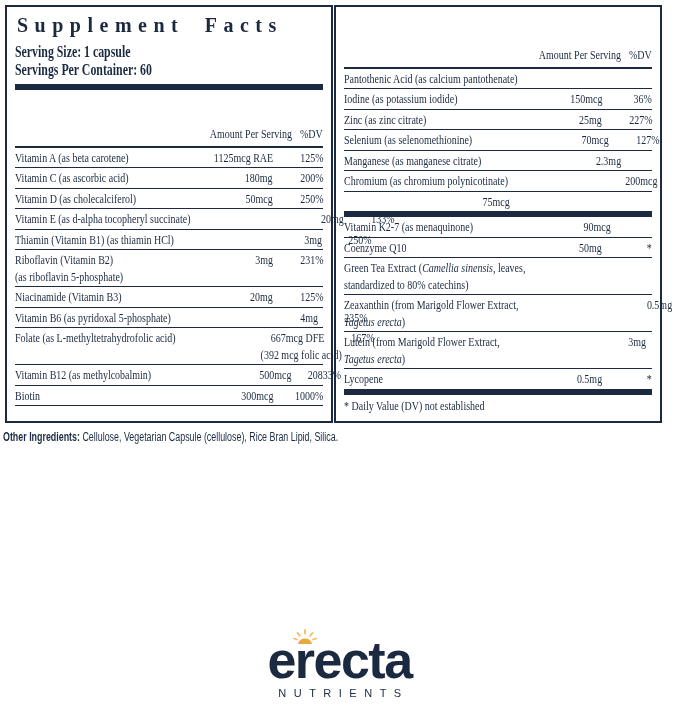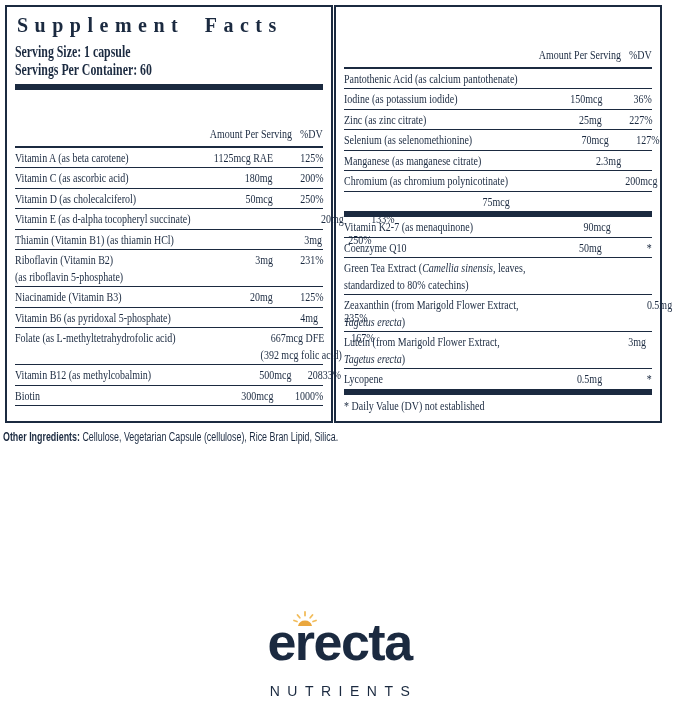--- a/index.html
+++ b/index.html
@@ -46,22 +46,22 @@
   
   .logo { margin-top: auto; align-self: center; text-align: center; padding-bottom: 8px; }
   .wordmark {
     position: relative; display: inline-block;
     font-weight: bold; font-size: 52px; line-height: 1.0;
     letter-spacing: -1.5px; color: var(--ink, #1b2a40);
   }
   .sun { position: absolute; left: 25px; top: -5px; width: 26px; height: 15px; }
   .sun svg { display: block; width: 100%; height: 100%; }
   .logo-sub {
-    font-size: 14px; letter-spacing: 7.5px; padding-left: 8px;
-    margin-top: 15px; color: var(--ink, #1b2a40); white-space: nowrap;
+    font-size: 11px; letter-spacing: 7.5px; padding-left: 8px;
+    margin-top: 1px; color: var(--ink, #1b2a40); white-space: nowrap;
   }
 </style>
 </head>
 <body style="--ink: #1b2a40;">
 
 <div class="panels">
 
   <div class="panel">
     <div class="sf-title">Supplement Facts</div>
     <div class="serving"><span class="c">Serving Size: 1 capsule</span></div>

